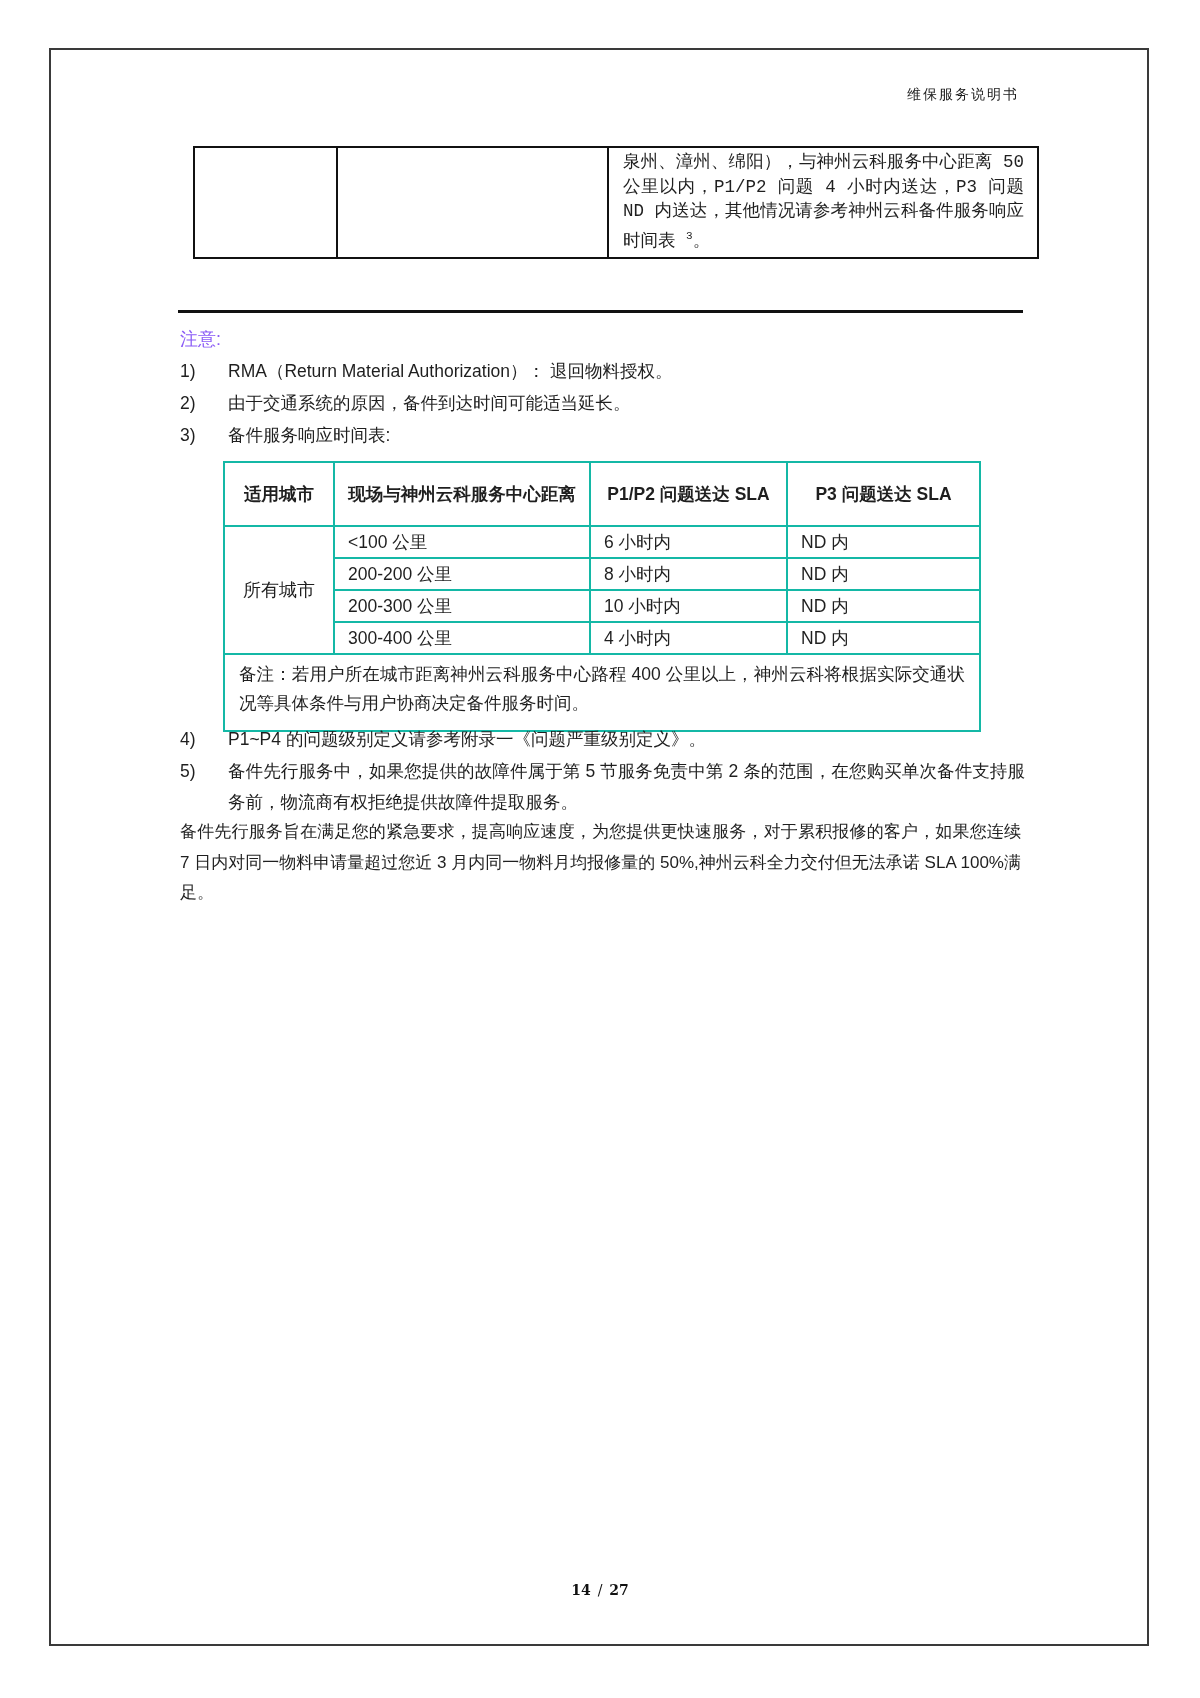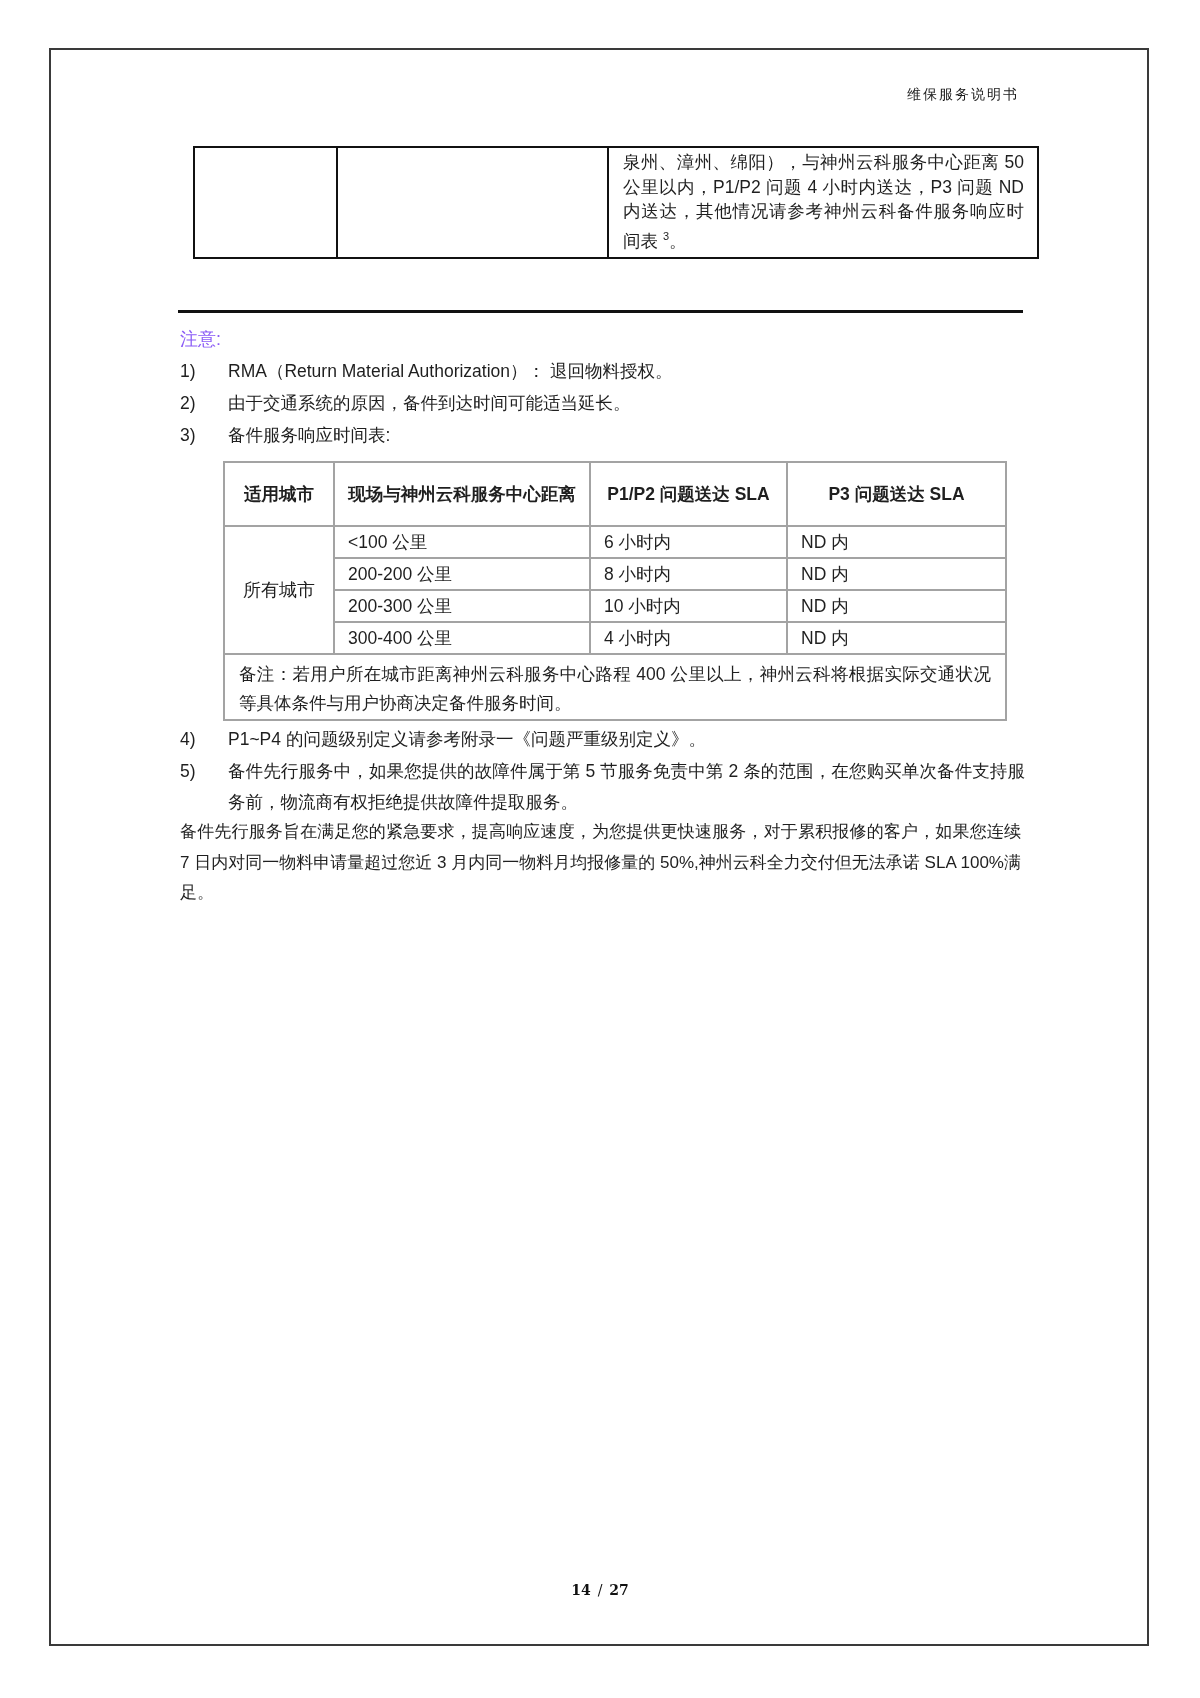--- a/index.html
+++ b/index.html
@@ -19,21 +19,21 @@
   }
   .header-title{
     position:absolute;top:86px;right:181px;
     font-family:"DejaVu Serif","Liberation Serif",serif;
     font-size:14px;letter-spacing:2px;color:#1a1a1a;
   }
   
   table{border-collapse:collapse;}
   .top-table{
     position:absolute;left:193px;top:146px;
-    width:844px;table-layout:fixed;
+    width:844px;table-layout:fixed;font-family:Liberation Mono, monospace;
   }
   .top-table td{
     border:2px solid #111;vertical-align:top;box-sizing:border-box;
   }
   .top-table .c1{width:143px;}
   .top-table .c2{width:271px;}
   .top-table .c3{width:430px;padding:2px 13px 4px 14px;
     font-size:17.5px;line-height:24.6px;text-align:justify;}
   .top-table .c3 sup{font-size:11px;}
   .thick-rule{
@@ -54,36 +54,36 @@
   .li-1{top:388px;}
   .li-2{top:420px;}
   .li-3{top:724px;}
   .li-4{top:756px;}
   
   .sla-table{
     position:absolute;left:223px;top:461px;
     width:756px;table-layout:fixed;font-size:17.5px;
   }
   .sla-table th,.sla-table td{
-    border:2px solid #a3a3a3;box-sizing:border-box;
+    border:2px solid #14b8a6;box-sizing:border-box;
   }
   .sla-table th{
     font-weight:bold;text-align:center;vertical-align:middle;
     height:64px;line-height:28px;padding:0 6px;
   }
   .sla-table .w1{width:110px;}
   .sla-table .w2{width:256px;}
   .sla-table .w3{width:197px;}
-  .sla-table .w4{width:219px;}
+  .sla-table .w4{width:193px;}
   .sla-table td{height:32px;padding:0 0 0 13px;vertical-align:middle;}
   .sla-table .city-cell{
     text-align:center;vertical-align:middle;padding:0;font-size:18px;
   }
   .sla-table .note-cell{
-    height:auto;padding:5px 14px 1px 14px;line-height:29px;
+    height:auto;padding:5px 14px 12px 14px;line-height:29px;
     text-align:justify;font-size:17.5px;
   }
   .closing-para{
     position:absolute;left:180px;top:817px;width:841px;
     font-size:17px;line-height:30.5px;text-align:justify;
   }
   .footer{
     position:absolute;left:0;top:1582px;width:1200px;
     text-align:center;
     font-family:"DejaVu Serif","Liberation Serif",serif;

